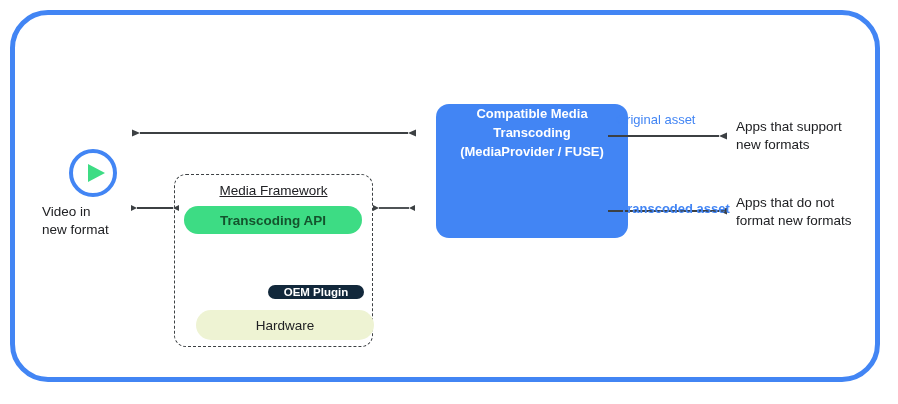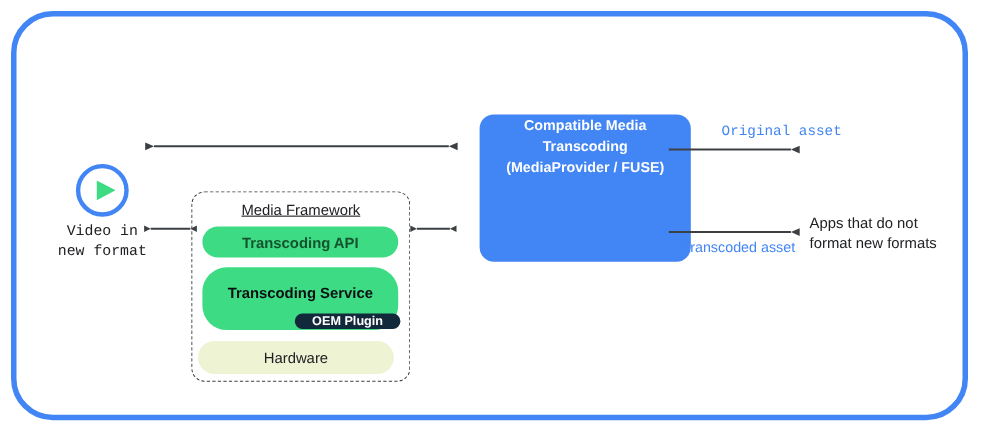--- a/index.html
+++ b/index.html
@@ -52,26 +52,24 @@
     height: 0;
     border-left: 17px solid #3ddc84;
     border-top: 9.5px solid transparent;
     border-bottom: 9.5px solid transparent;
   }
   #video-label {
     position: absolute;
     left: 42px;
     top: 203px;
     width: 102px;
-    text-align: center;
     font-size: 13.5px;
     line-height: 18px;
     color: #202124;
     white-space: pre-line;
-    font-family: Liberation Mono, monospace;
   }
 
   
   #media-framework {
     position: absolute;
     left: 174px;
     top: 174px;
     width: 199px;
     height: 173px;
     border: 1.6px dashed #3c4043;
@@ -136,21 +134,21 @@
     border-radius: 11px;
     display: flex;
     align-items: center;
     justify-content: center;
     font-size: 11.5px;
     font-weight: bold;
     color: #ffffff;
     box-sizing: border-box;
   }
   #box-hardware {
-    left: 180px;
+    left: 196px;
     top: 310px;
     width: 178px;
     height: 30px;
     background: #eef3d3;
     border-radius: 16px;
     font-size: 13.5px;
     color: #202124;
   }
 
   
@@ -180,22 +178,22 @@
     overflow: visible;
   }
 
   
   .blue-label {
     position: absolute;
     font-size: 13px;
     color: #4285f4;
     white-space: nowrap;
   }
-  #label-original { left: 656px; top: 112px; font-family: Liberation Mono, monospace; }
-  #label-transcoded { left: 620px; top: 217px; }
+  #label-original { left: 616px; top: 112px; }
+  #label-transcoded { left: 620px; top: 201px; font-weight: bold; }
 
   .black-label {
     position: absolute;
     font-size: 13.5px;
     line-height: 18px;
     color: #202124;
     white-space: pre-line;
   }
   #label-apps-support { left: 736px; top: 118px; }
   #label-apps-nosupport { left: 736px; top: 194px; }
@@ -225,23 +223,20 @@
     <line x1="7" y1="10" x2="43" y2="10" stroke="#3c4043" stroke-width="1.8" marker-start="url(#ahL1)" marker-end="url(#ahR1)"></line>
   </svg>
 
   <div id="media-framework"></div>
   <div id="mf-title">Media Framework</div>
 
   <div class="stack-box" id="box-api">
     <span>Transcoding API</span>
   </div>
 
-  <div class="stack-box" id="box-service">
-    <span class="svc-label">Transcoding Service</span>
-  </div>
 
   <div id="oem-plugin">
     <span>OEM Plugin</span>
   </div>
 
   <div class="stack-box" id="box-hardware">
     <span>Hardware</span>
   </div>
 
   <svg class="arrow-svg" style="left:372px; top:198px;" width="44" height="20" viewBox="0 0 44 20">
@@ -276,20 +271,22 @@
 
   <svg class="arrow-svg" style="left:608px; top:128px;" width="120" height="16" viewBox="0 0 120 16">
     <defs>
       <marker id="ahR4" markerWidth="9" markerHeight="9" refX="1" refY="4.5" orient="auto" markerUnits="userSpaceOnUse">
         <path d="M1,4.5 L9,1 L9,8 z" fill="#3c4043"></path>
       </marker>
     </defs>
     <line x1="0" y1="8" x2="111" y2="8" stroke="#3c4043" stroke-width="1.8" marker-end="url(#ahR4)"></line>
   </svg>
   <div class="blue-label" id="label-original">Original asset</div>
+  <div class="black-label" id="label-apps-support">Apps that support
+new formats</div>
 
   <svg class="arrow-svg" style="left:608px; top:203px;" width="120" height="16" viewBox="0 0 120 16">
     <defs>
       <marker id="ahR5" markerWidth="9" markerHeight="9" refX="1" refY="4.5" orient="auto" markerUnits="userSpaceOnUse">
         <path d="M1,4.5 L9,1 L9,8 z" fill="#3c4043"></path>
       </marker>
     </defs>
     <line x1="0" y1="8" x2="111" y2="8" stroke="#3c4043" stroke-width="1.8" marker-end="url(#ahR5)"></line>
   </svg>
   <div class="blue-label" id="label-transcoded">Transcoded asset</div>

